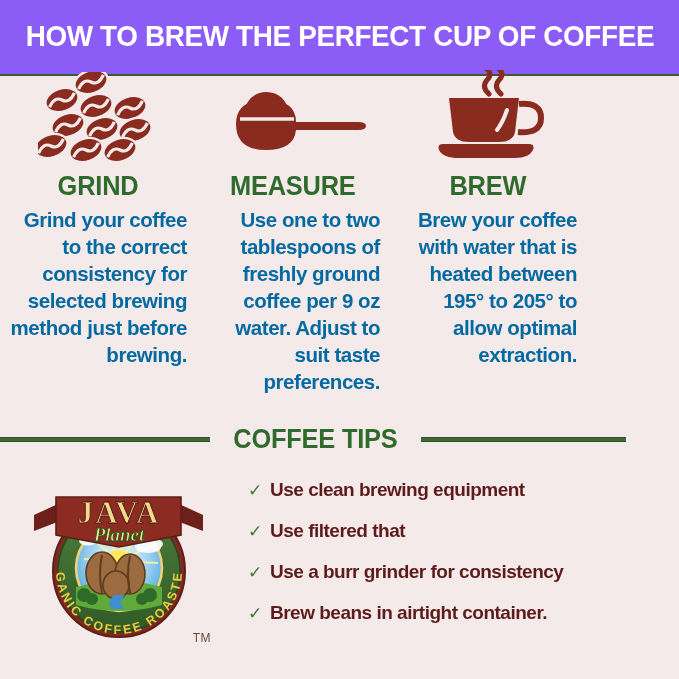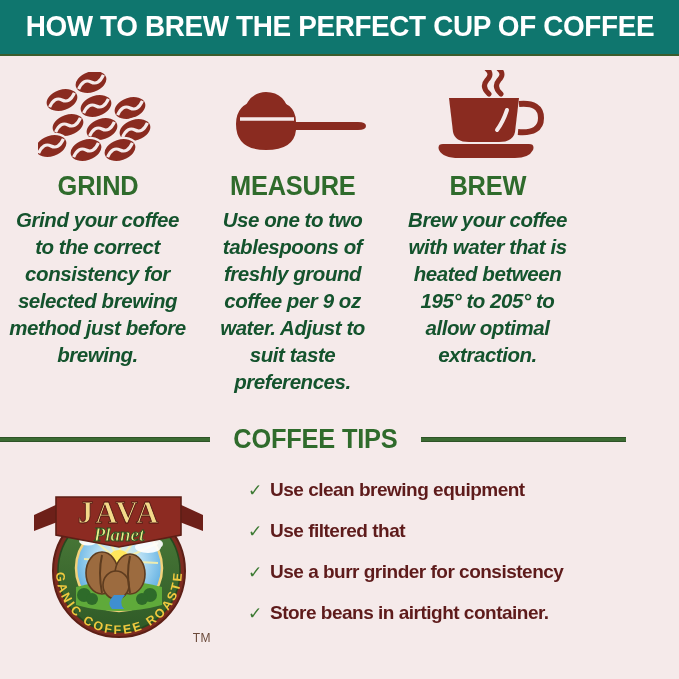--- a/index.html
+++ b/index.html
@@ -14,22 +14,22 @@
     overflow: hidden;
     position: relative;
   }
 
   
   .header-band {
     position: absolute;
     left: 0;
     top: 0;
     width: 679px;
-    height: 56px;
-    background: #0f766e;
+    height: 76px;
+    background: #8b5cf6;
     border-bottom: 2px solid #3b5d2d;
     box-sizing: border-box;
     display: flex;
     align-items: center;
     justify-content: center;
   }
   .header-title {
     color: #ffffff;
     font-family: "Liberation Sans Narrow", "Liberation Sans", sans-serif;
     font-weight: bold;
@@ -70,28 +70,27 @@
     color: #2f6b2c;
     font-family: "Liberation Sans Narrow", "Liberation Sans", sans-serif;
     font-weight: bold;
     font-size: 27px;
     letter-spacing: -0.2px;
     transform: scaleX(0.94);
     margin: 8px 0 6px 0;
     line-height: 1;
   }
   .step-body {
-    color: #14532d;
+    color: #0369a1;
     font-weight: bold;
     font-size: 20.5px;
     line-height: 1.32;
-    text-align: center;
+    text-align: right;
     letter-spacing: -0.45px;
     max-width: 205px;
-    font-style: italic;
   }
   .step.measure .step-body { max-width: 175px; }
   .step.brew .step-body { max-width: 200px; }
 
   
   .tips-head {
     position: absolute;
     left: 0;
     top: 424px;
     width: 626px;
@@ -274,21 +273,21 @@
   <div class="tip-row">
     <span class="tip-check">✓</span>
     <span class="tip-text">Use filtered that</span>
   </div>
   <div class="tip-row">
     <span class="tip-check">✓</span>
     <span class="tip-text">Use a burr grinder for consistency</span>
   </div>
   <div class="tip-row">
     <span class="tip-check">✓</span>
-    <span class="tip-text">Store beans in airtight container.</span>
+    <span class="tip-text">Brew beans in airtight container.</span>
   </div>
 </div>
 
 <div class="logo-wrap">
   <svg width="185" height="170" viewBox="0 0 185 170" aria-hidden="true">
     <defs>
       <radialGradient id="skyGrad" cx="50%" cy="42%" r="62%">
         <stop offset="0%" stop-color="#fff6bf"></stop>
         <stop offset="38%" stop-color="#bfe4f6"></stop>
         <stop offset="100%" stop-color="#4aa3dd"></stop>

